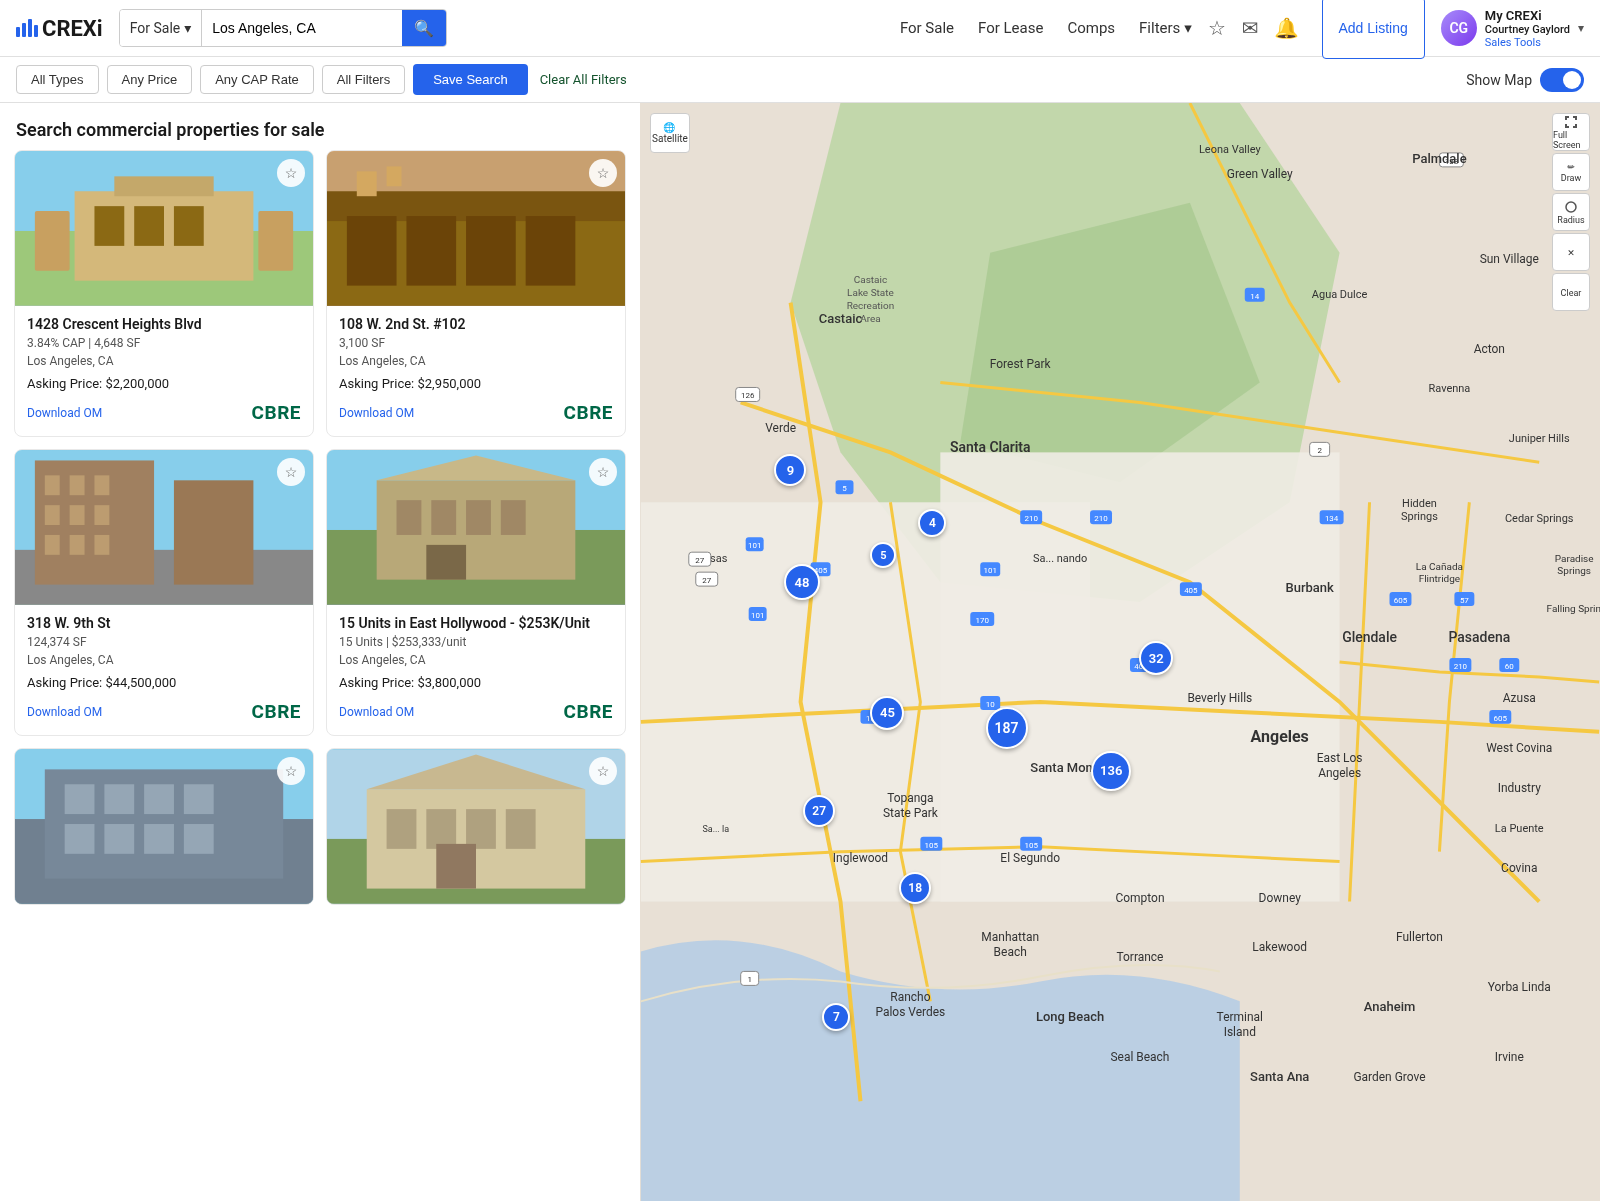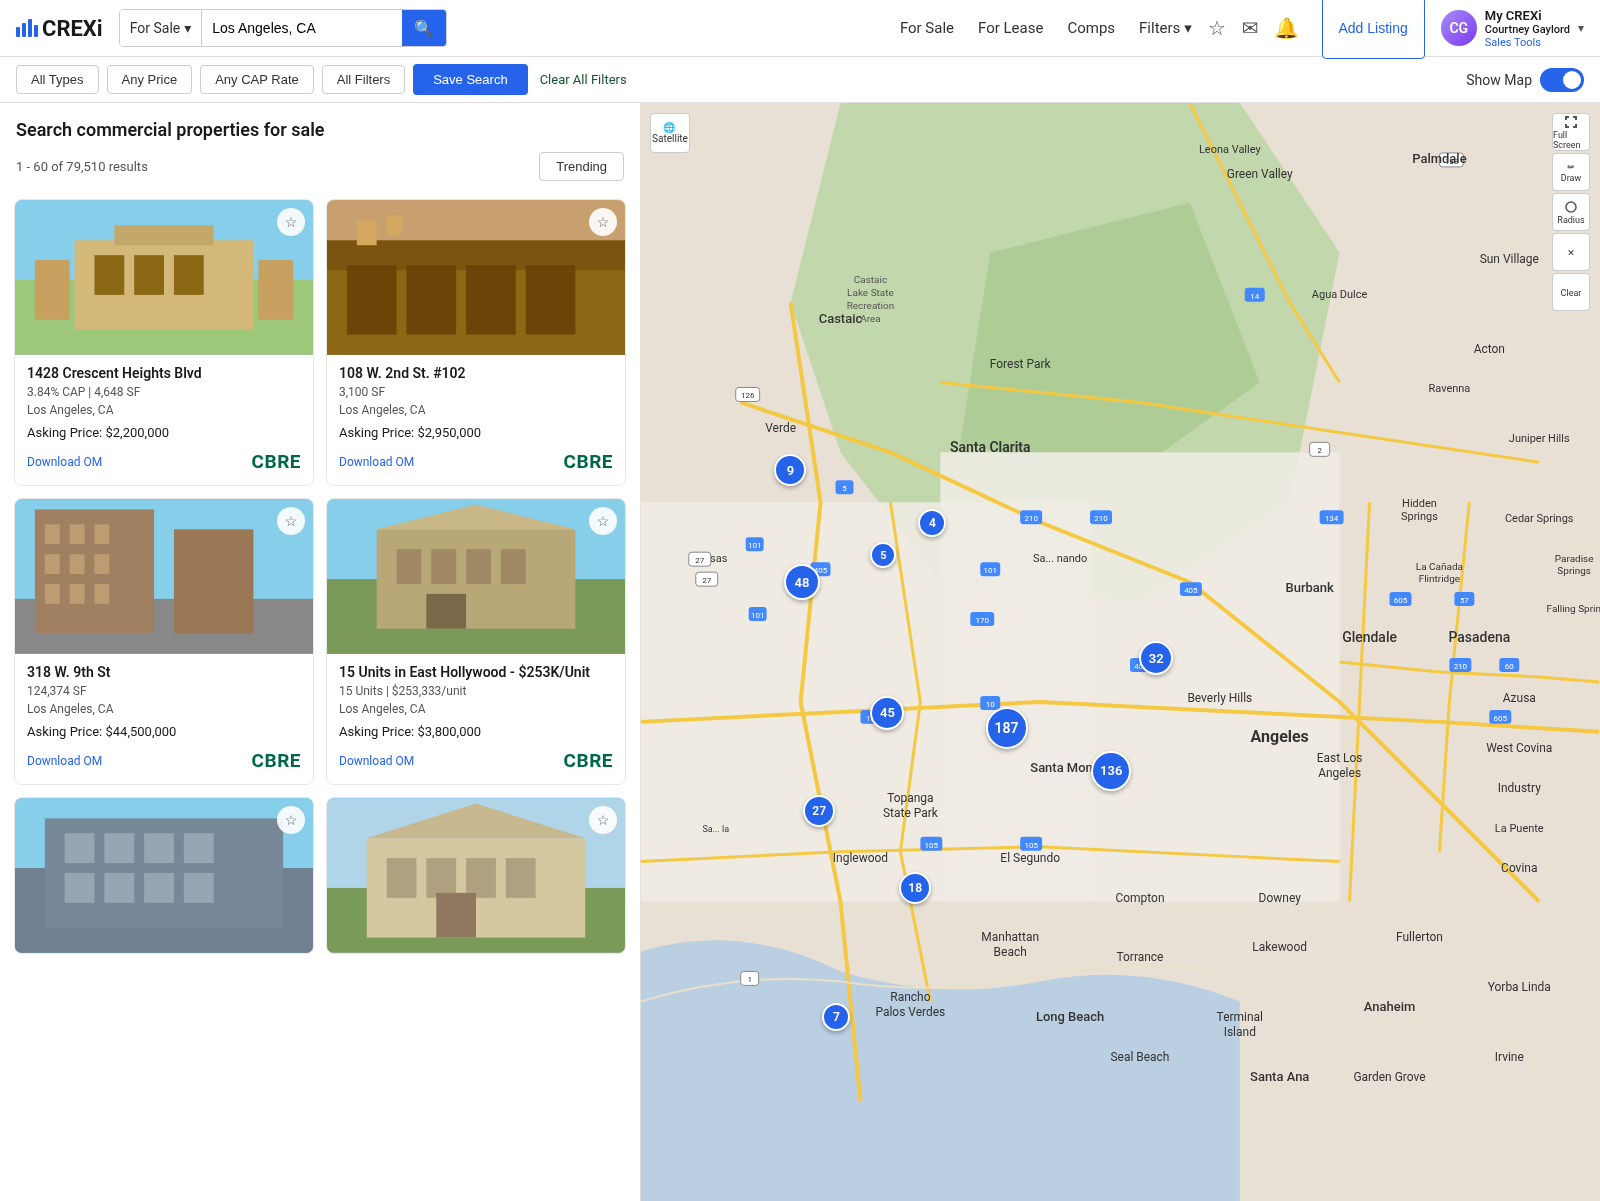--- a/index.html
+++ b/index.html
@@ -476,24 +476,20 @@
     <div class="toggle-switch">
       <div class="toggle-knob"></div>
     </div>
   </div>
 </div>
 
 <div class="main-layout">
 
   <div class="left-panel">
     <h1 class="search-heading">Search commercial properties for sale</h1>
-    <div class="results-header">
-      <span class="results-count">1 - 60 of 79,510 results</span>
-      <button class="trending-btn">Trending</button>
-    </div>
 
     <div class="property-grid">
 
       <div class="property-card">
         <div class="property-img-placeholder img-1">
           <svg width="100%" height="155" viewBox="0 0 300 155" xmlns="http://www.w3.org/2000/svg">
             <rect width="300" height="155" fill="#87CEEB"></rect>
             <rect y="80" width="300" height="75" fill="#9dc87a"></rect>
             <rect x="60" y="40" width="180" height="90" fill="#d4b87a"></rect>
             <rect x="80" y="55" width="30" height="40" fill="#8B6914"></rect>

